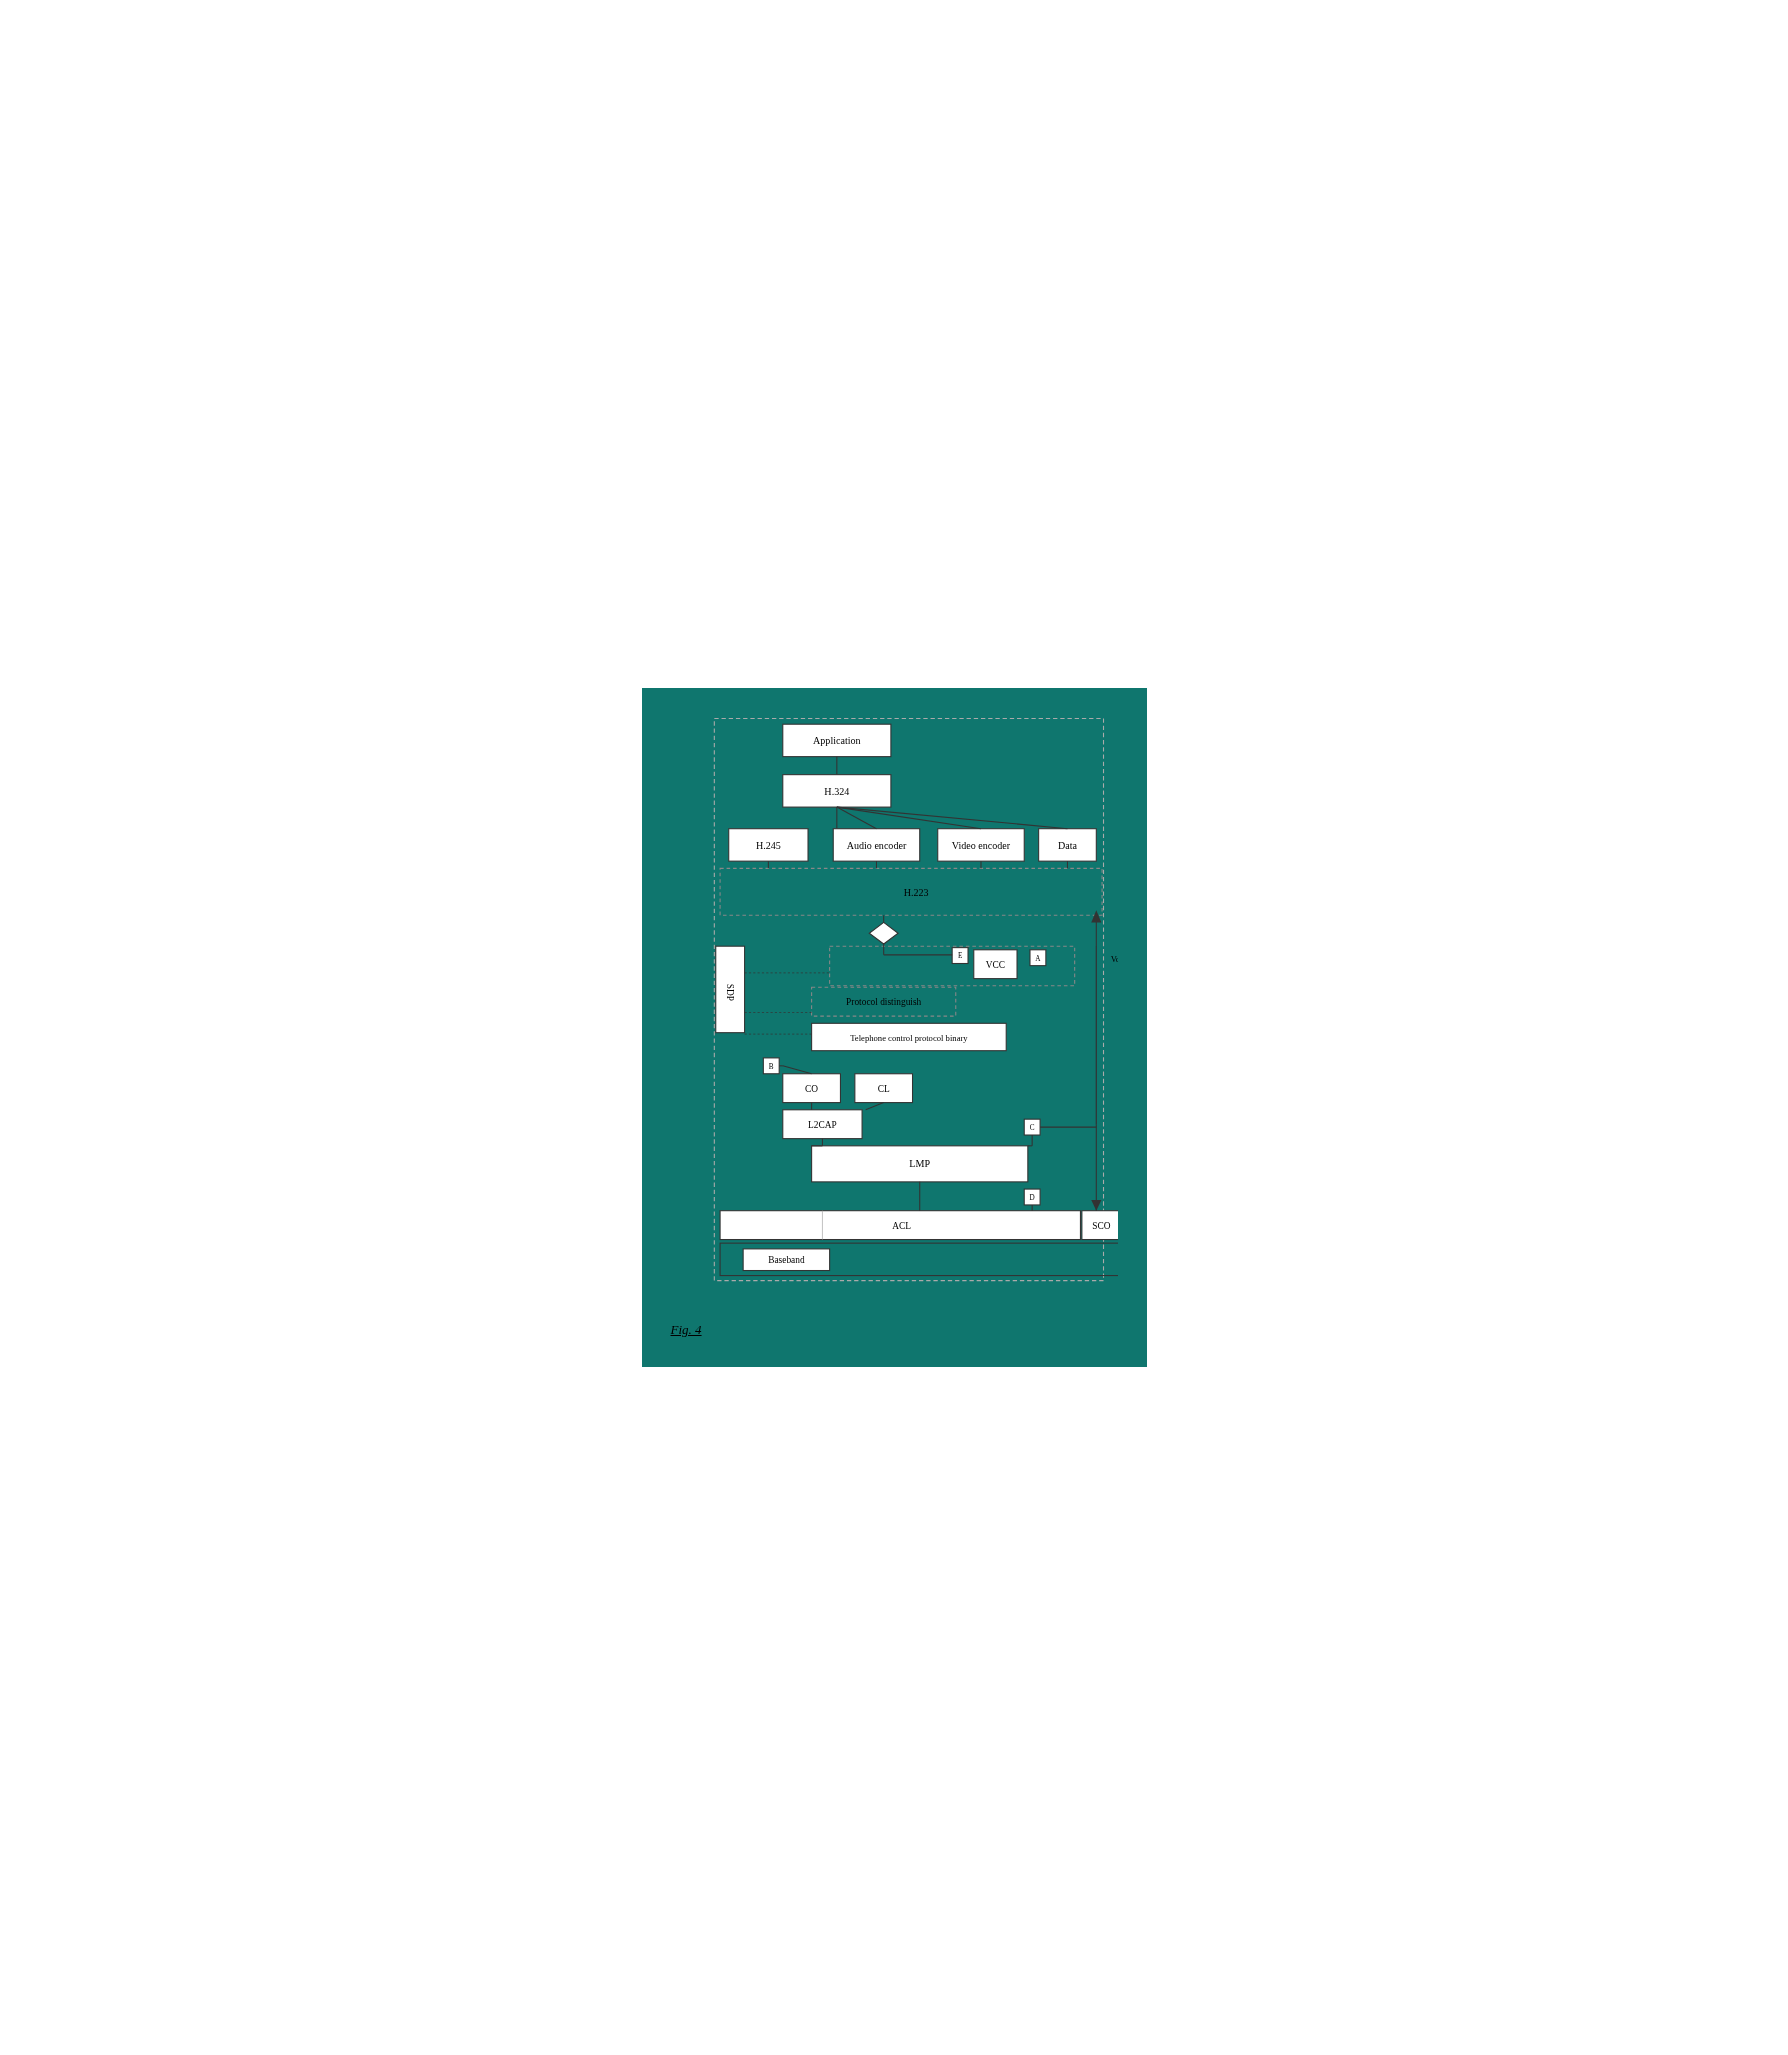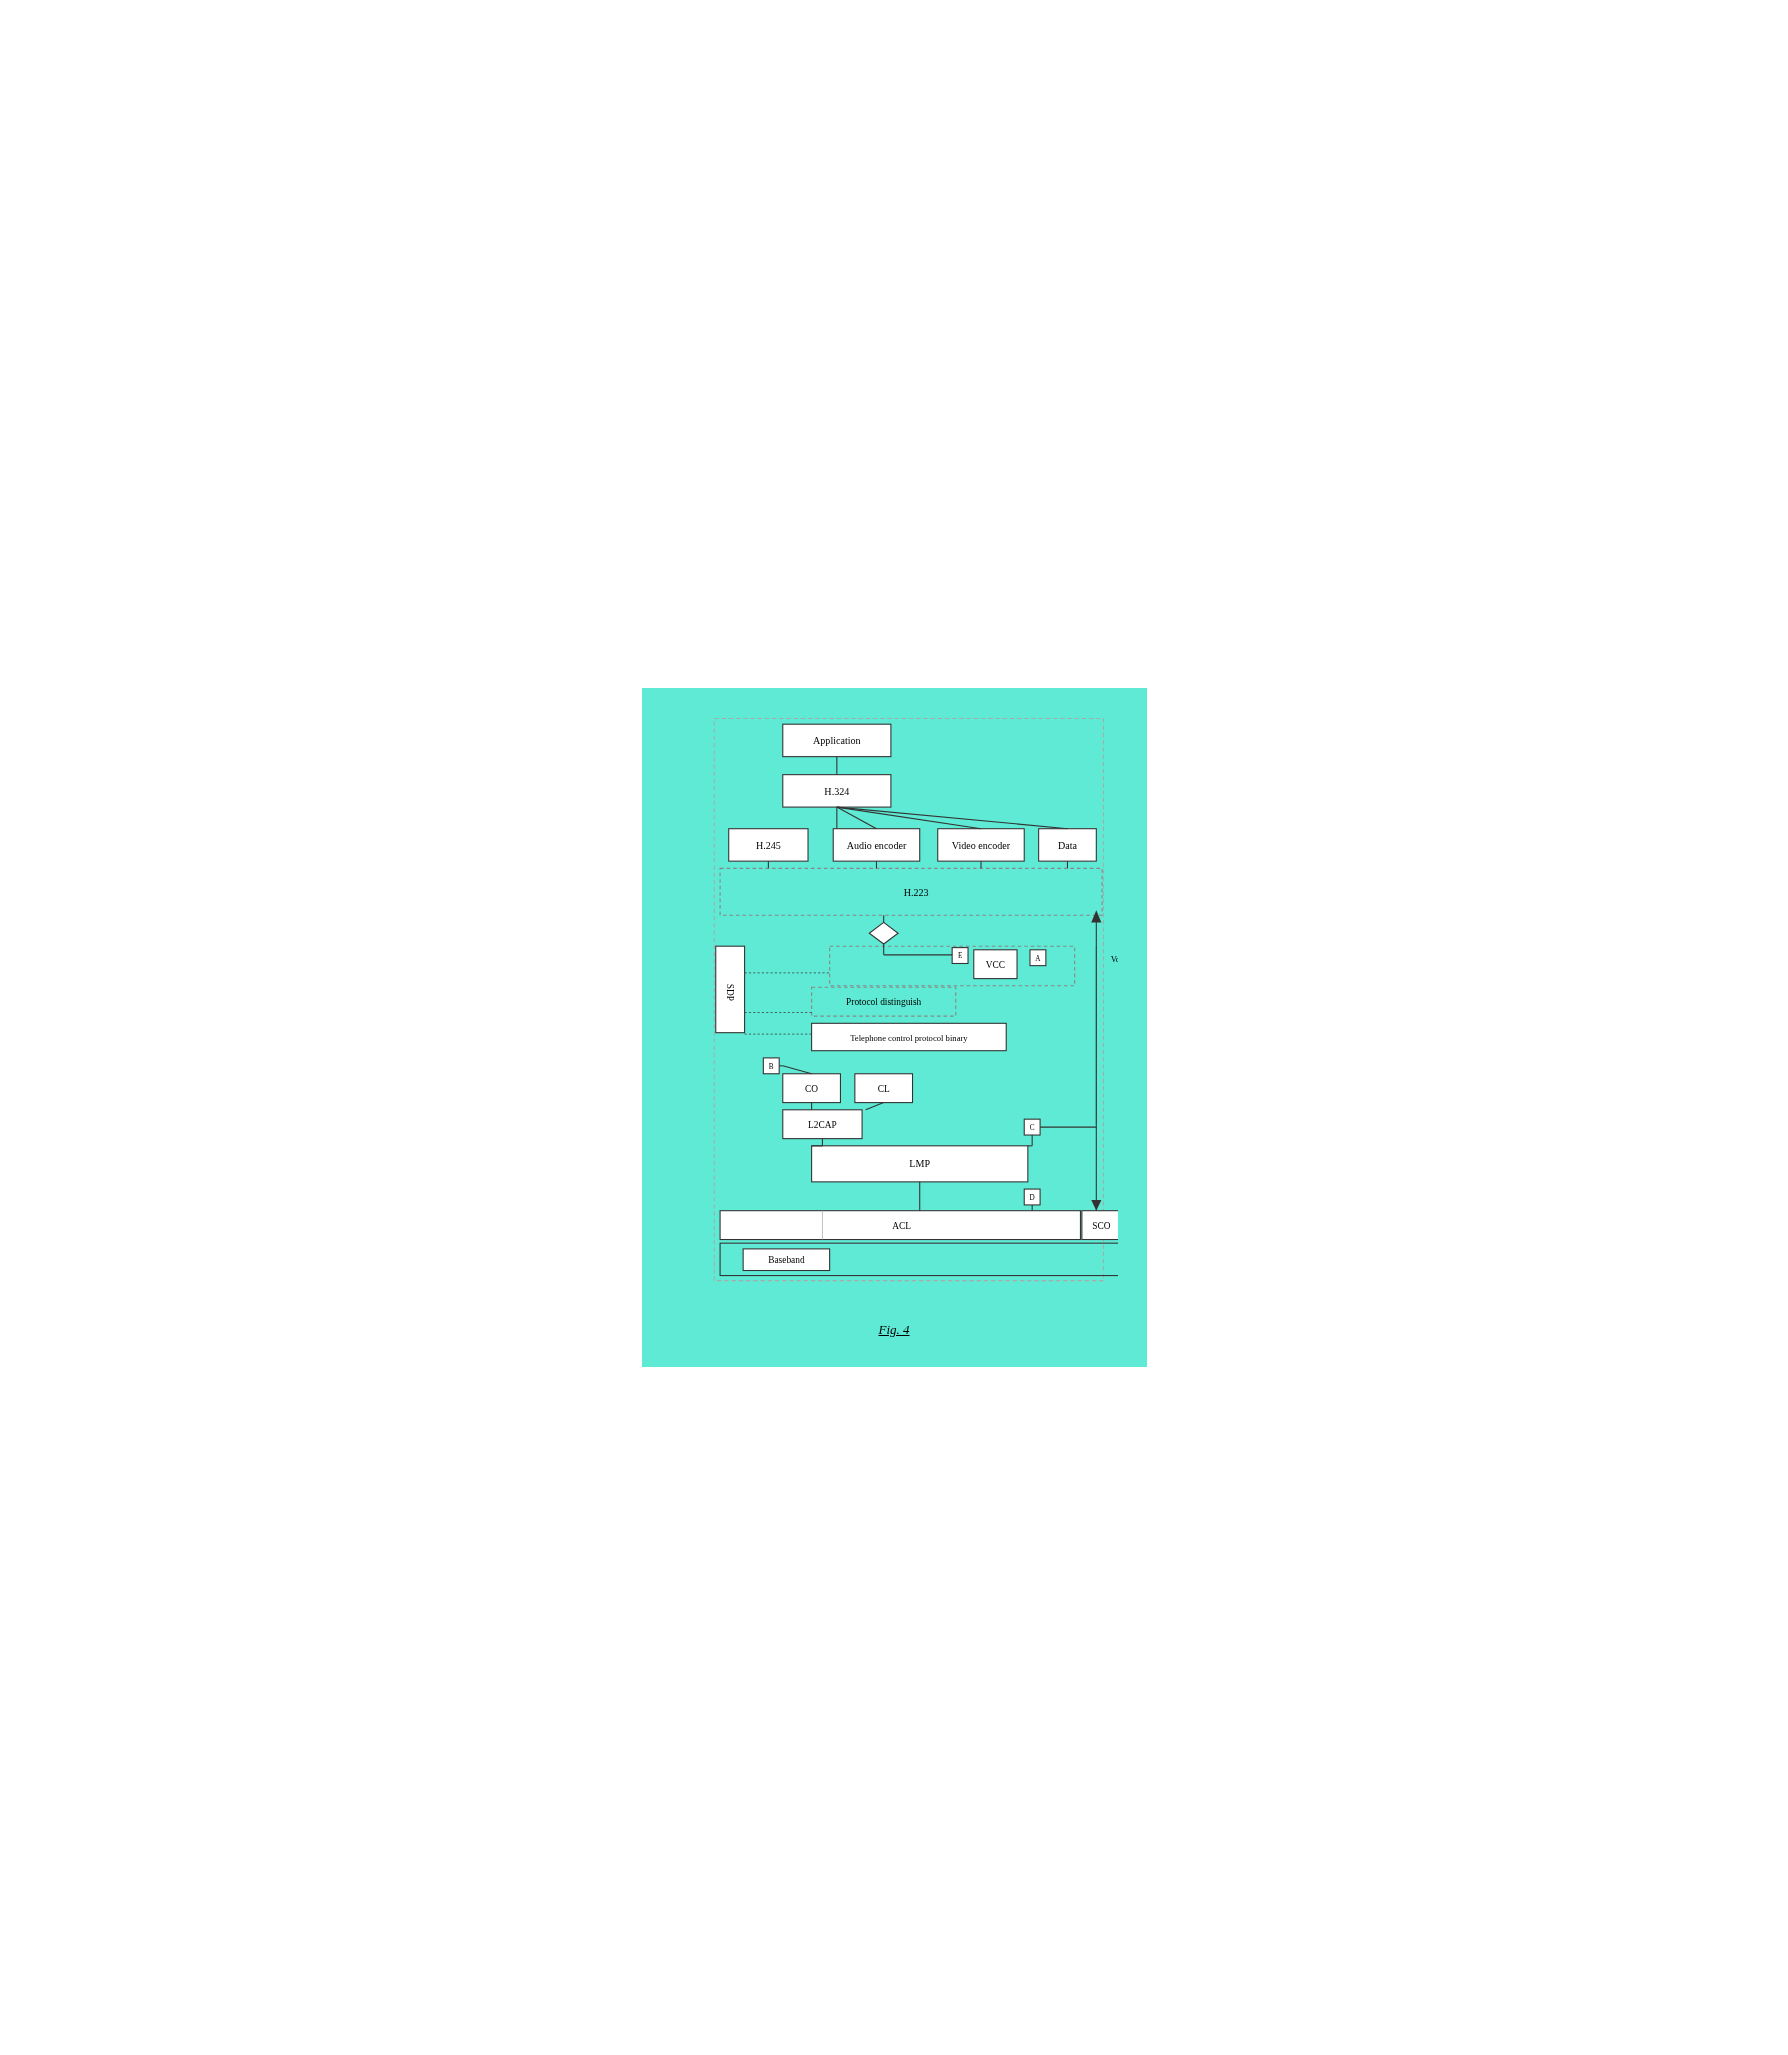--- a/index.html
+++ b/index.html
@@ -7,33 +7,32 @@
       background: #fff;
       font-family: 'Times New Roman', Times, serif;
       display: flex;
       justify-content: center;
       align-items: center;
       min-height: 100vh;
       padding: 29px;
     }
     .page {
       width: 505px;
-      background: #5eead4;
+      background: #0f766e;
       position: relative;
       padding: 29px;
       text-decoration: underline;
     }
     .diagram-container {
       position: relative;
       width: 447px;
       height: 591px;
       margin: 0 auto;
     }
     .fig-caption {
-      text-align: center;
       font-size: 13px;
       margin-top: 14.4px;
       font-style: italic;
     }
 
     
     .svg-overlay {
       position: absolute;
       top: 0;
       left: 0;

